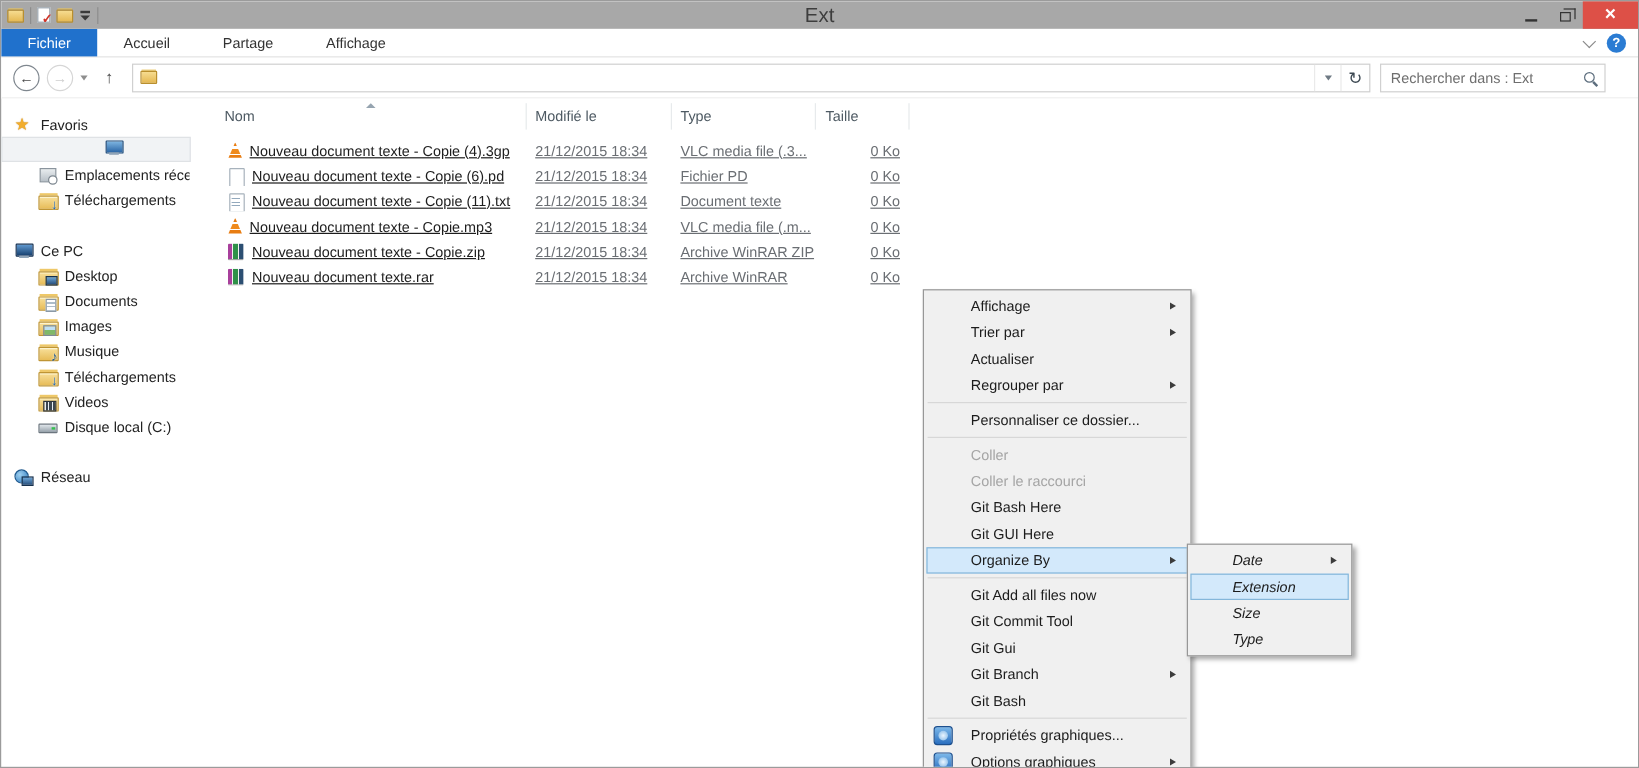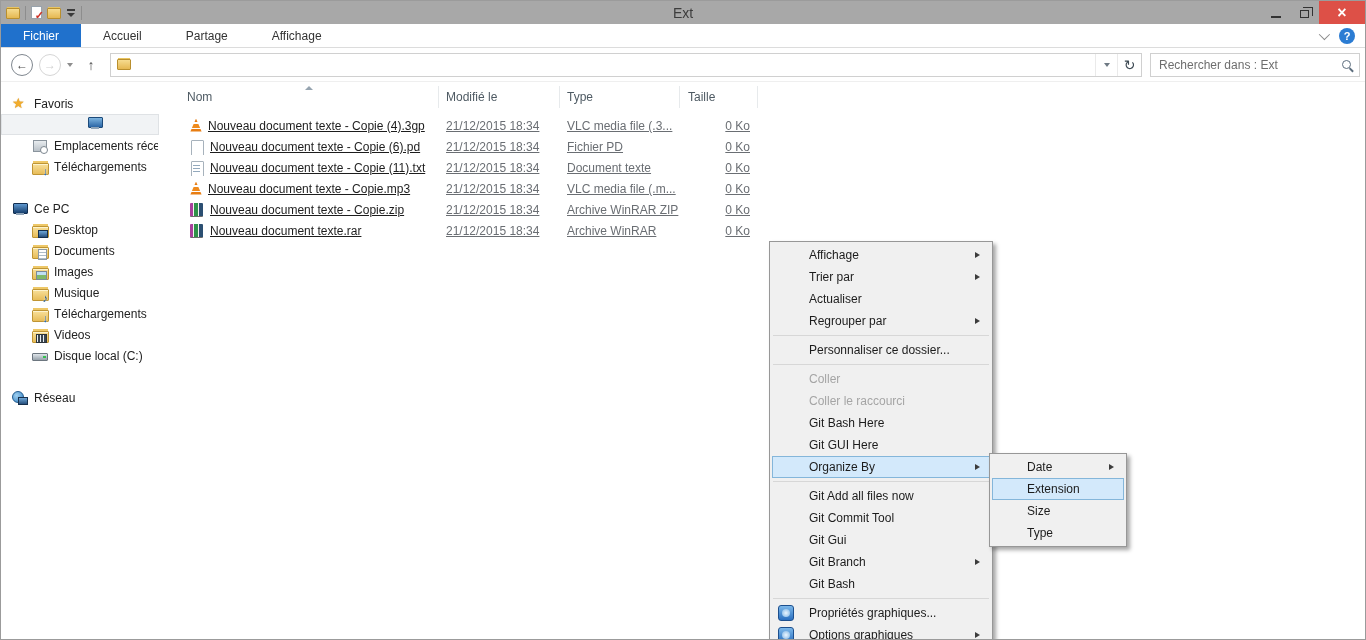--- a/index.html
+++ b/index.html
@@ -6,21 +6,21 @@
   body {
     margin:0; width:1366px; height:640px; overflow:hidden; position:relative;
     font-family:"Liberation Sans", sans-serif; background:#fff;
   }
   .window { position:absolute; inset:0; background:#fff; border:1px solid #9b9b9b; overflow:hidden; }
 
   
   .titlebar { height:23px; background:#a8a8a8; position:relative; display:flex; align-items:center; }
   .qat { display:flex; align-items:center; gap:5px; margin-left:5px; }
   .tb-sep { width:1px; height:14px; background:#8d8d8d; }
-  .title { position:absolute; left:0; right:0; text-align:center; font-size:14px; color:#3d3d3d; pointer-events:none; }
+  .title { position:absolute; left:0; right:0; text-align:center; font-size:17px; color:#3d3d3d; pointer-events:none; }
   .win-controls { position:absolute; right:0; top:0; height:23px; display:flex; }
   .wc { width:29px; height:23px; display:flex; align-items:center; justify-content:center; }
   .wc.close { width:46px; background:#dd5047; }
   .g-min { width:10px; height:2px; background:#333; margin-top:8px; }
   .g-res { width:9px; height:8px; border:1px solid #333; position:relative; margin-top:3px; }
   .g-res::before { content:""; position:absolute; left:2px; top:-4px; width:9px; height:8px; border:1px solid #333; border-bottom:none; border-left:none; }
   .g-close::before { content:"×"; color:#fff; font-size:16px; font-weight:bold; line-height:23px; }
 
   
   .tabrow { height:24px; background:#fff; display:flex; align-items:stretch; border-bottom:1px solid #dcdcdc; }
@@ -39,21 +39,21 @@
   .circle-btn.fwd { margin-left:6px; border-color:#d6d6d6; }
   .circle-btn.fwd::before { content:"→"; color:#cfcfcf; }
   .nav-chev { margin-left:6px; width:0; height:0; border-left:3.5px solid transparent; border-right:3.5px solid transparent; border-top:4px solid #8e8e8e; }
   .up-btn { margin-left:10px; width:16px; text-align:center; flex:none; }
   .up-btn::before { content:"↑"; font-size:14px; color:#4f4f4f; font-weight:bold; }
   .addressbar { margin-left:11px; width:1032px; height:24px; border:1px solid #d0d0d0; background:#fff; display:flex; align-items:center; flex:none; }
   .abar-chev { margin-left:auto; width:22px; height:22px; display:flex; align-items:center; justify-content:center; border-left:1px solid #eaeaea; }
   .abar-chev::before { content:""; width:0; height:0; border-left:3.5px solid transparent; border-right:3.5px solid transparent; border-top:4px solid #6f7a84; }
   .abar-refresh { width:24px; height:22px; text-align:center; border-left:1px solid #eaeaea; }
   .abar-refresh::before { content:"↻"; font-size:14px; color:#3e4a54; line-height:22px; }
-  .searchbox { margin-left:8px; width:210px; height:24px; border:1px solid #d0d0d0; background:#fff; display:flex; align-items:center; padding:0 8px; flex:none; }
+  .searchbox { margin-left:8px; width:188px; height:24px; border:1px solid #d0d0d0; background:#fff; display:flex; align-items:center; padding:0 8px; flex:none; }
   .search-text { font-size:12px; color:#6e6e6e; white-space:nowrap; overflow:hidden; }
   .magnifier { margin-left:auto; width:9px; height:9px; border:1.5px solid #5c6d7d; border-radius:50%; position:relative; flex:none; }
   .magnifier::after { content:""; position:absolute; width:5px; height:1.5px; background:#5c6d7d; right:-4px; bottom:-2px; transform:rotate(45deg); }
 
   
   .main { position:relative; height:557px; display:flex; }
   .sidebar { width:166px; padding-top:11px; flex:none; }
   .srow { height:21px; display:flex; align-items:center; gap:6px; font-size:12px; color:#222; margin-right:8px; overflow:hidden; border:1px solid transparent; }
   .srow.lvl0 { padding-left:10px; }
   .srow.lvl1 { padding-left:30px; }
@@ -74,21 +74,21 @@
   .cname { display:flex; align-items:center; gap:5px; padding-left:2px; color:#1d1d1d; }
   .ntext { white-space:nowrap; }
   .cdate, .ctype { padding-left:7px; }
   .csize { text-align:right; padding-right:8px; }
 
   
   .ctx { position:absolute; background:#f0f0f0; border:1px solid #979797; box-shadow:3px 3px 4px rgba(0,0,0,.35); padding:2px 0; z-index:10; }
   .ctx.mainmenu { left:768px; top:240px; width:224px; }
   .ctx.sub { left:988px; top:452px; width:138px; z-index:11; }
   .mitem { position:relative; height:22px; line-height:20px; padding-left:36px; margin:0 2px; font-size:12px; color:#1c1c1c; border:1px solid transparent; }
-  .ctx.sub .mitem { padding-left:34px; }
+  .ctx.sub .mitem { padding-left:34px;font-style:italic; }
   .mitem.selected { background:#d3e9fb; border:1px solid #84b6da; }
   .mitem.disabled { color:#a5a5a5; }
   .mitem.has-arrow::after { content:""; position:absolute; right:9px; top:7px; border-left:5px solid #3c3c3c; border-top:3.5px solid transparent; border-bottom:3.5px solid transparent; }
   .menu-sep { height:1px; background:#d7d7d7; margin:3px 3px; }
   .micon { position:absolute; left:5px; top:2px; width:16px; height:16px; }
 
   
   .sicon, .ficon { display:inline-block; width:16px; height:16px; position:relative; flex:none; }
 
   .star-icon::before { content:"★"; position:absolute; left:0; top:-1px; font-size:14px; color:#f2ad2d; text-shadow:0 0 1px #b77b14; }

